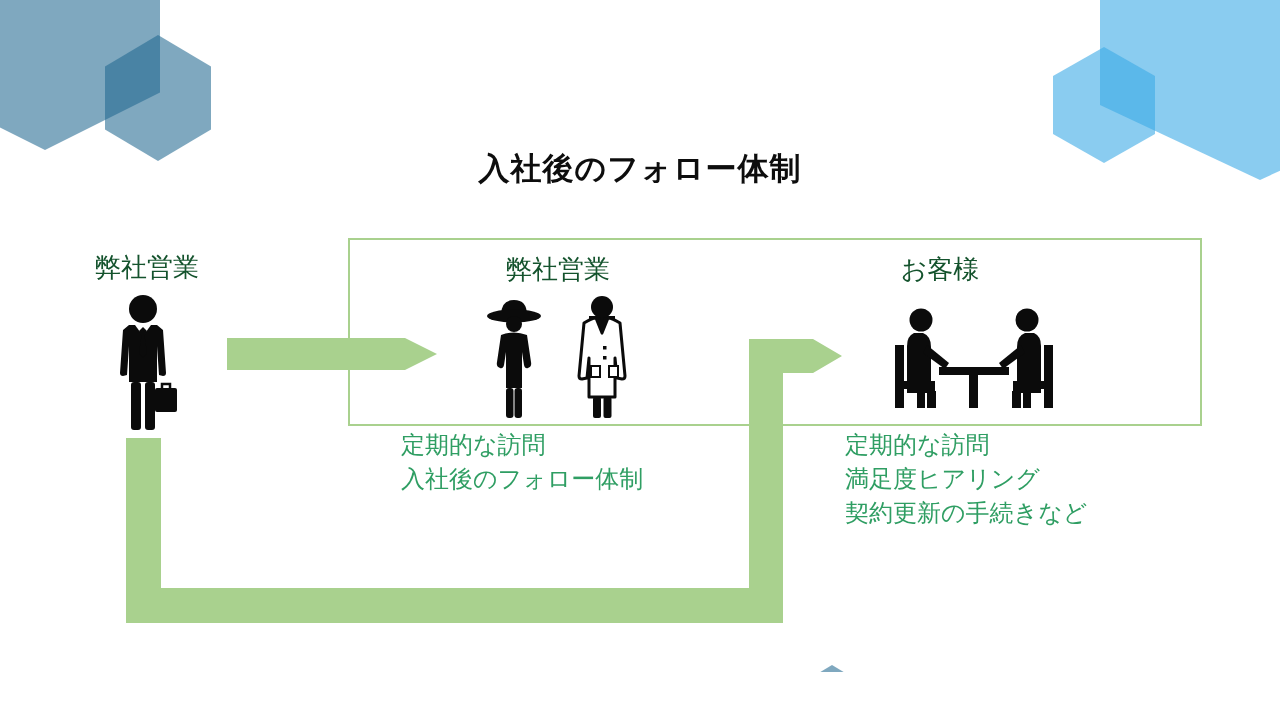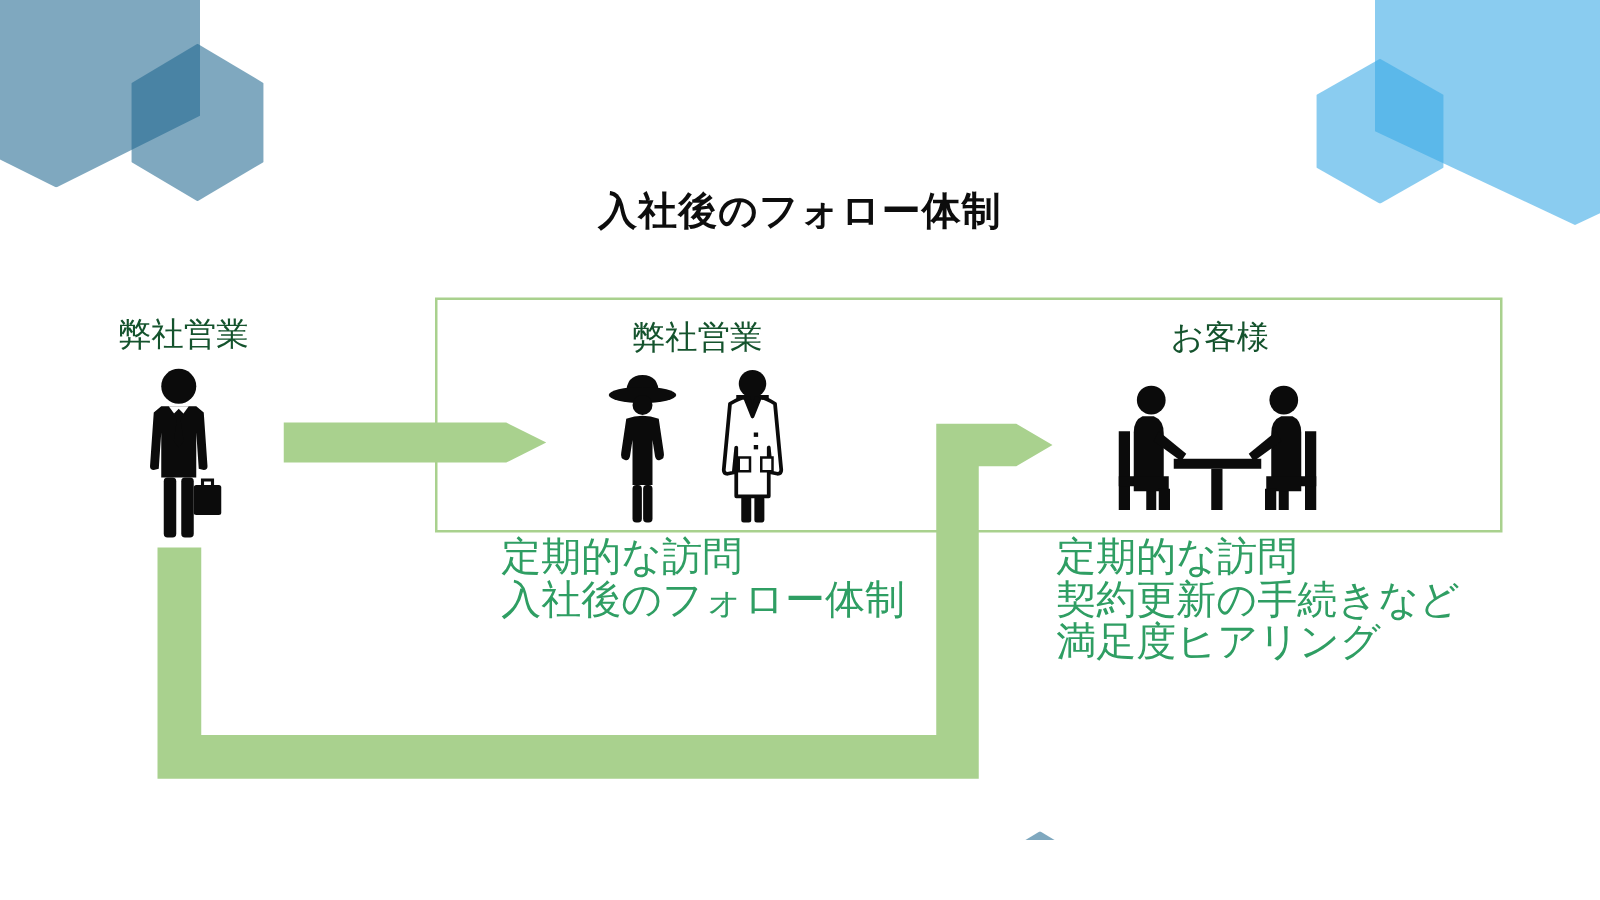--- a/index.html
+++ b/index.html
@@ -15,21 +15,21 @@
 
   
   .frame-box{position:absolute;left:348px;top:238px;width:850px;height:184px;
              border:2px solid #a9d18e;background:transparent;}
 
   
   .title{position:absolute;left:0;right:0;top:148px;text-align:center;
          font-size:31px;font-weight:bold;color:#0d0d0d;letter-spacing:1px;}
   .actor-label{position:absolute;font-size:26px;color:#14532d;white-space:nowrap;
                transform:translateX(-50%);}
-  .note-list{position:absolute;font-size:32px;line-height:34px;color:#2f9e63;white-space:nowrap;}
+  .note-list{position:absolute;font-size:24px;line-height:34px;color:#2f9e63;white-space:nowrap;}
 
   svg{display:block;}
   .flow-layer{position:absolute;left:0;top:0;}
 </style>
 </head>
 <body>
 
 <div class="stage">
 
   <div class="hex hex-pointy steel" style="left:-70px;top:-80px;width:230px;height:230px;"></div>
@@ -109,26 +109,26 @@
       </g>
       <path d="M48,64 h70 v8 h-70 z"></path>
       <path d="M78,72 h9 v33 h-9 z"></path>
     </g>
   </svg>
 
   <div class="title">入社後のフォロー体制</div>
 
   <div class="actor-label" style="left:147px;top:250px;">弊社営業</div>
   <div class="actor-label" style="left:558px;top:252px;">弊社営業</div>
-  <div class="actor-label" style="left:976px;top:252px;">お客様</div>
+  <div class="actor-label" style="left:940px;top:252px;">お客様</div>
 
   <div class="note-list" style="left:401px;top:428px;">
     <div>定期的な訪問</div>
     <div>入社後のフォロー体制</div>
   </div>
 
   <div class="note-list" style="left:845px;top:428px;">
     <div>定期的な訪問</div>
+    <div>満足度ヒアリング</div>
     <div>契約更新の手続きなど</div>
-    <div>満足度ヒアリング</div>
   </div>
 
 </div>
 
 </body></html>

